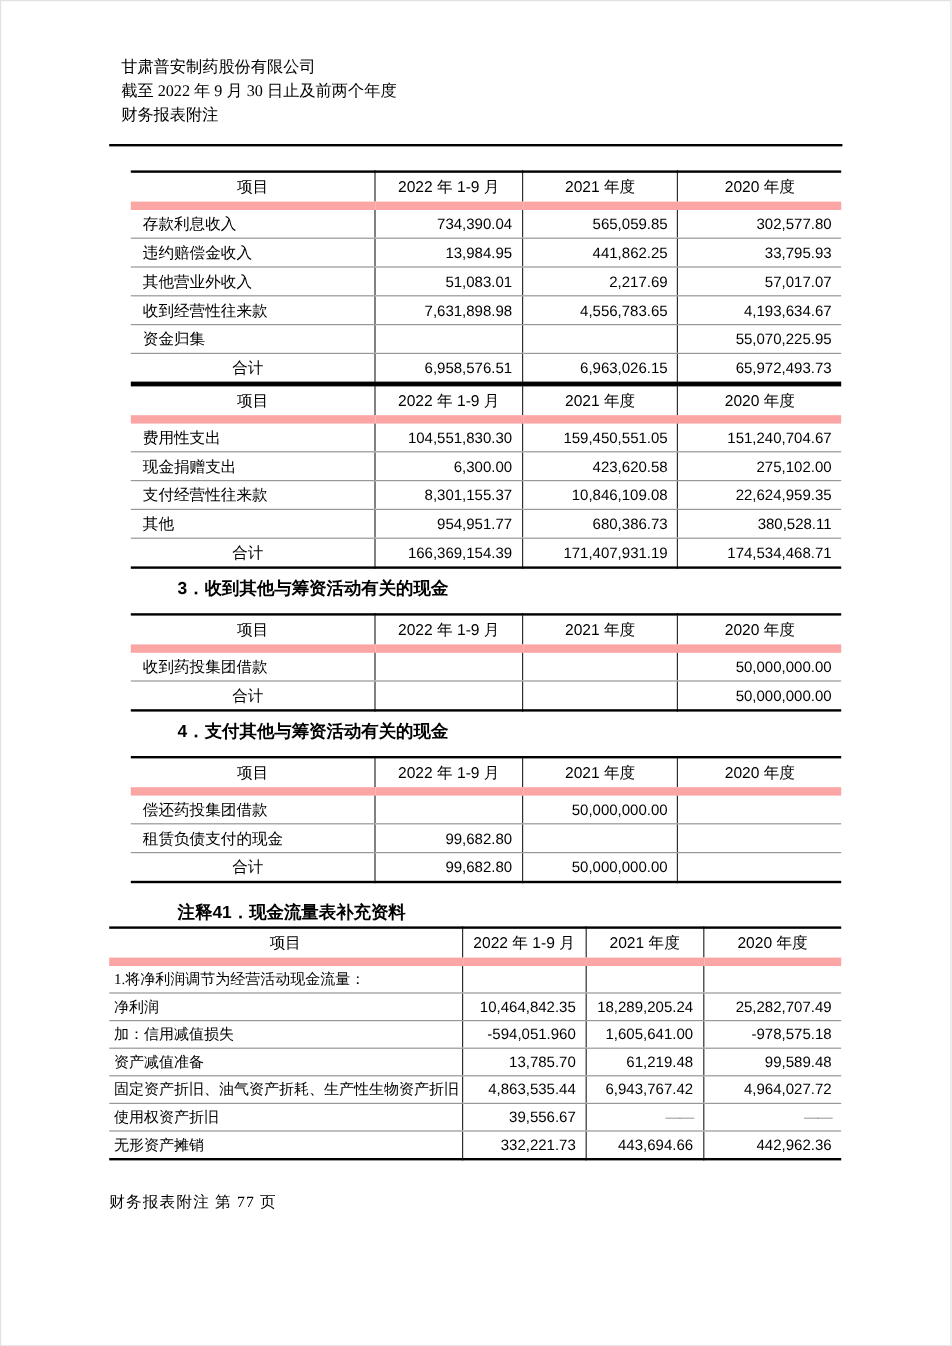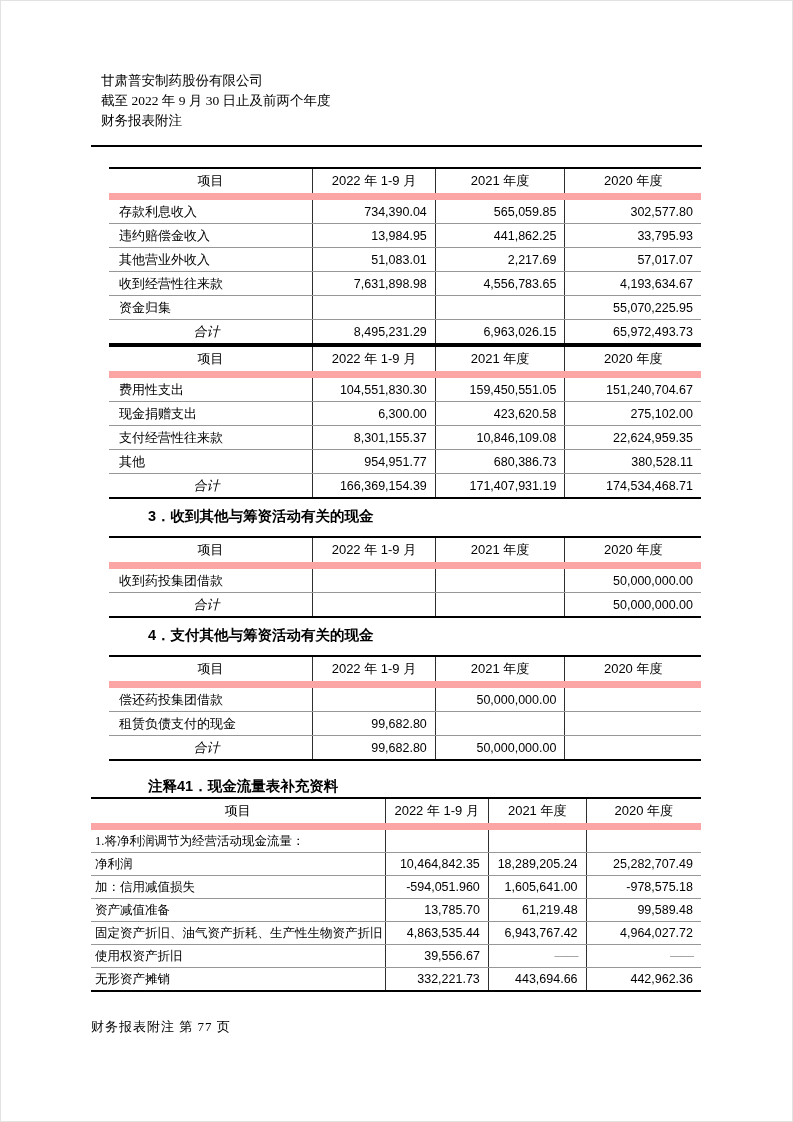--- a/index.html
+++ b/index.html
@@ -3,21 +3,21 @@
 <meta charset="utf-8">
 <style>
   html,body{margin:0;padding:0;background:#fff;}
   body{
     width:793px;height:1122px;position:relative;overflow:hidden;
     font-family:"Liberation Serif","DejaVu Serif",serif;
     color:#111;
     box-sizing:border-box;
     border:1px solid #e2e2e2;
   }
-  .page{padding:70px 90px 0 90px;}
+  .page{padding:45px 90px 0 90px;}
 
   
   .doc-header{margin-left:10px;font-size:13.5px;line-height:20px;color:#000;}
   .header-rule{
     border:none;border-top:2px solid #000;margin:14px 0 0 0;
   }
 
   
   .sec-heading{
     font-family:"Liberation Sans","DejaVu Sans",sans-serif;
@@ -53,21 +53,21 @@
   .std td{height:19px;}
   .wide td{height:18px;font-size:12.5px;}
 
   td.lbl{text-align:left;padding-left:10px;color:#000;}
   .wide td.lbl{padding-left:4px;}
   td.num{
     text-align:right;
     font-family:"Liberation Sans","DejaVu Sans",sans-serif;
     font-size:12.5px;color:#000;
   }
-  tr.total td.lbl{text-align:center;padding-left:0;font-style:italic;}
+  tr.total td.lbl{text-align:center;padding-left:0;}
   td.dash{color:#9a9a9a;letter-spacing:-1px;}
 
   .std th:nth-child(1){width:35.5%;}
   .std th:nth-child(2){width:20.2%;}
   .std th:nth-child(3){width:21.5%;}
   .std th:nth-child(4){width:22.8%;}
 
   .wide th:nth-child(1){width:50.8%;}
   .wide th:nth-child(2){width:16.0%;}
   .wide th:nth-child(3){width:15.0%;}
@@ -125,21 +125,21 @@
           <td class="num">4,193,634.67</td>
         </tr>
         <tr>
           <td class="lbl">资金归集</td>
           <td class="num"></td>
           <td class="num"></td>
           <td class="num">55,070,225.95</td>
         </tr>
         <tr class="total">
           <td class="lbl">合计</td>
-          <td class="num">8,495,231.29</td>
+          <td class="num">6,958,576.51</td>
           <td class="num">6,963,026.15</td>
           <td class="num">65,972,493.73</td>
         </tr>
       </tbody>
     </table>
 
   <table class="fin std after-heading">
       <thead>
         <tr>
           <th>项目</th>

